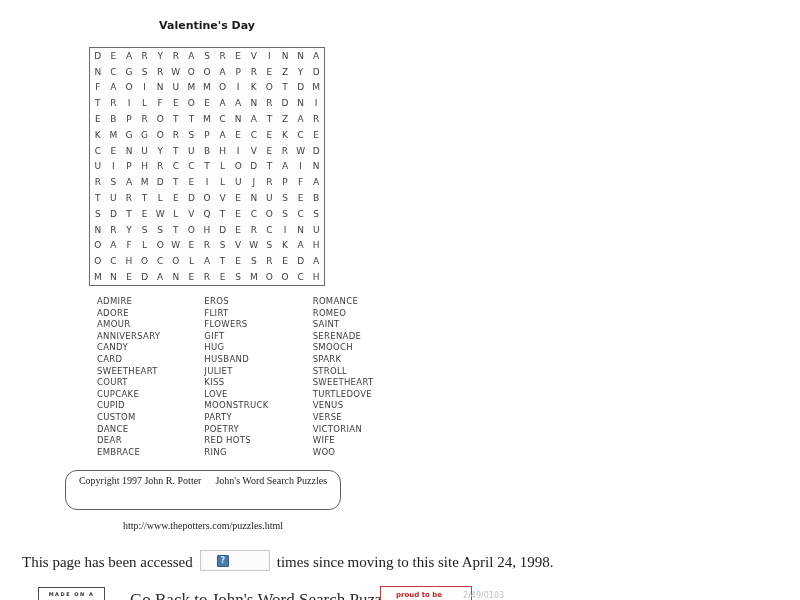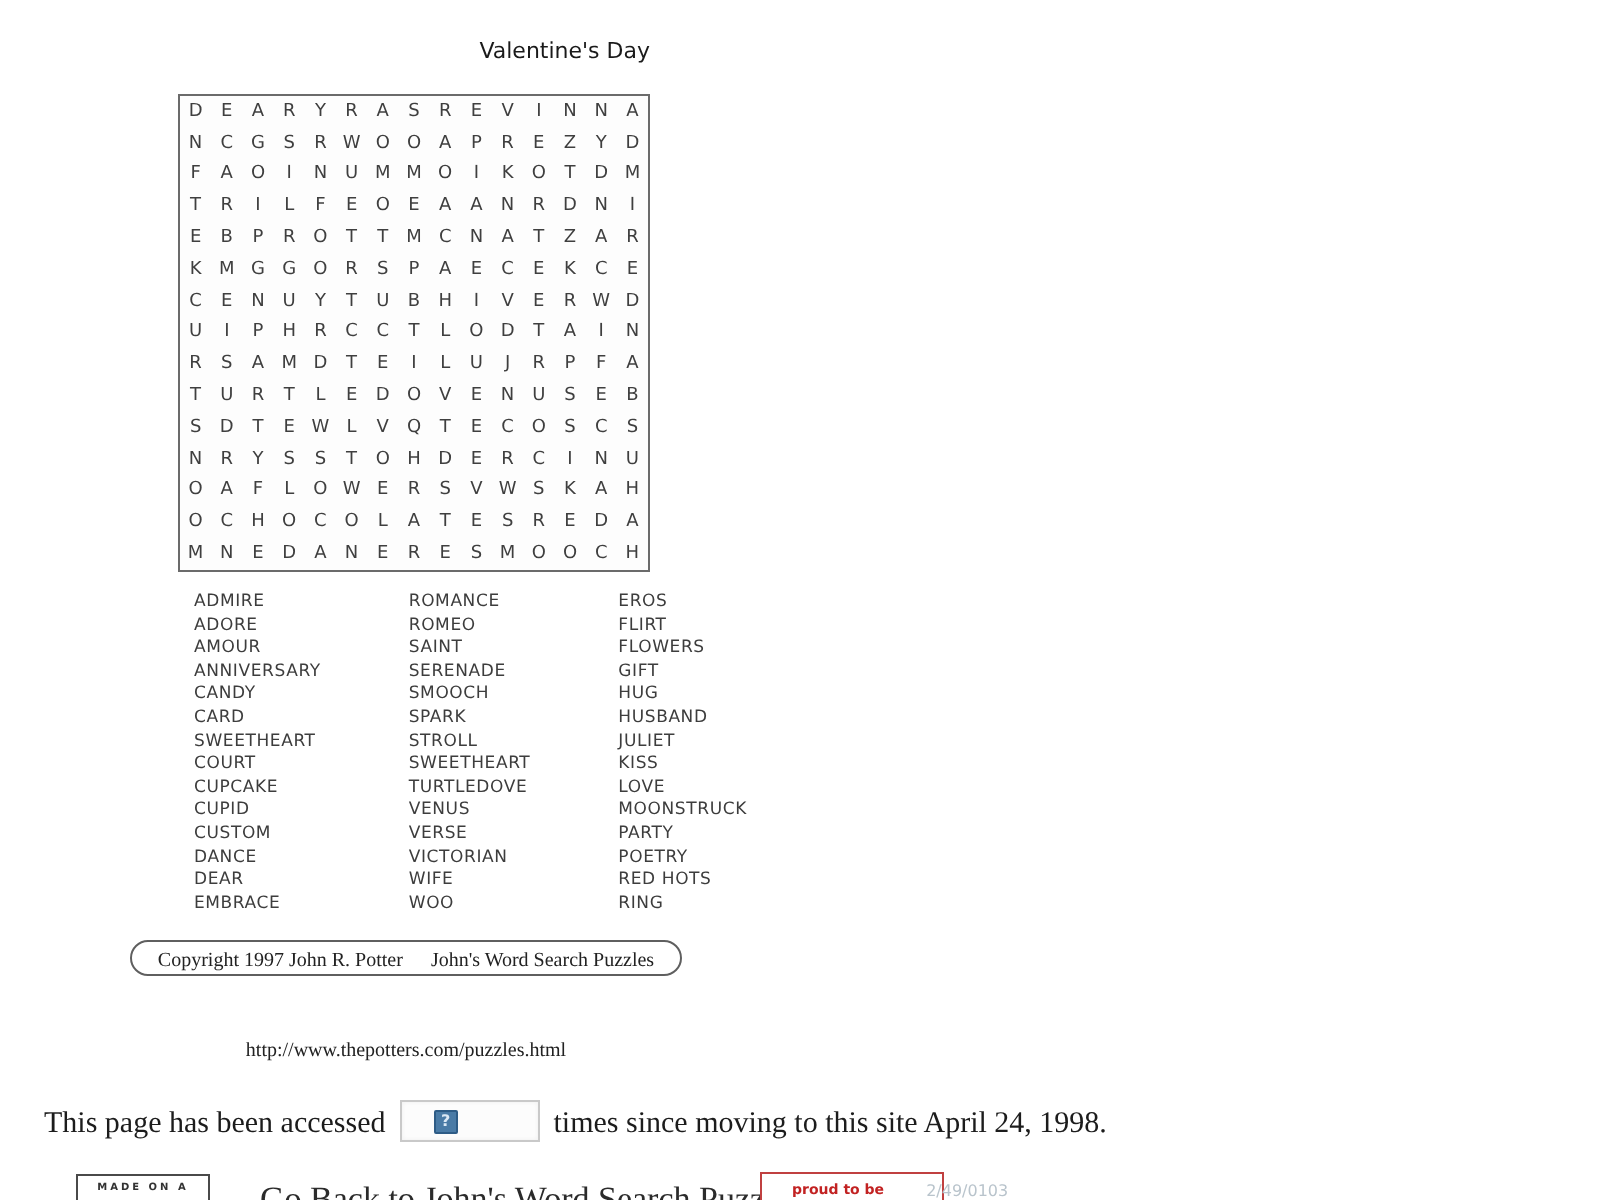--- a/index.html
+++ b/index.html
@@ -2,43 +2,43 @@
 <html><head>
 <meta charset="utf-8">
 <style>
   * { margin:0; padding:0; box-sizing:border-box; }
   html,body { width:800px; height:600px; background:#ffffff; overflow:hidden; position:relative;
               font-family:"Liberation Sans", sans-serif; }
 
   .abs { position:absolute; }
 
   
-  .puzzle-title { left:89px; top:19px; width:236px; text-align:right;
-                  font-size:11px; font-weight:normal; color:#1a1a1a;
+  .puzzle-title { left:89px; top:19px; width:236px; text-align:center;
+                  font-size:11px; font-weight:bold; color:#1a1a1a;
                   font-family:"DejaVu Sans", sans-serif; }
 
   
   .grid-box { left:89px; top:47px; width:236px; height:239px;
               border:1px solid #6b6b6b; background:#fdfdfd;
               display:grid; grid-template-columns:repeat(15,1fr);
               grid-template-rows:repeat(15,1fr); }
   .cell { display:flex; align-items:center; justify-content:center;
           font-size:9px; color:#3f3f3f; font-family:"DejaVu Sans", sans-serif; }
 
   
   .word-list { left:97px; top:296px; width:243px; display:flex;gap:44px; }
   .word-col { display:flex; flex-direction:column; }
   .word-col.c1 { width:78px; }
   .word-col.c2 { width:87px; }
   .word-col.c3 { width:78px; }
   .word-item { font-size:8.5px; line-height:11.6px; color:#3d3d3d;
                letter-spacing:0.3px; font-family:"DejaVu Sans", sans-serif; }
 
   
-  .copyright-box { left:65px; top:470px; width:276px; height:18px;
+  .copyright-box { left:65px; top:470px; width:276px; height:40px;
                    border:1px solid #5f5f5f; border-radius:12px;
                    background:#fff; text-align:center; padding-top:4px;
                    font-family:"Liberation Serif", serif; color:#222; }
   .copyright-line1 { font-size:10px; line-height:12px; }
   .copyright-line1 .gap { display:inline-block; width:14px; }
   .copyright-line2 { font-size:10px; line-height:12px;margin-top:33px; }
 
   
   .access-line { left:22px; top:550px; width:760px;
                  font-family:"Liberation Serif", serif; font-size:15px; color:#1c1c1c;
@@ -311,52 +311,52 @@
       <div class="word-item">CARD</div>
       <div class="word-item">SWEETHEART</div>
       <div class="word-item">COURT</div>
       <div class="word-item">CUPCAKE</div>
       <div class="word-item">CUPID</div>
       <div class="word-item">CUSTOM</div>
       <div class="word-item">DANCE</div>
       <div class="word-item">DEAR</div>
       <div class="word-item">EMBRACE</div>
     </div>
+  <div class="word-col c2">
+      <div class="word-item">EROS</div>
+      <div class="word-item">FLIRT</div>
+      <div class="word-item">FLOWERS</div>
+      <div class="word-item">GIFT</div>
+      <div class="word-item">HUG</div>
+      <div class="word-item">HUSBAND</div>
+      <div class="word-item">JULIET</div>
+      <div class="word-item">KISS</div>
+      <div class="word-item">LOVE</div>
+      <div class="word-item">MOONSTRUCK</div>
+      <div class="word-item">PARTY</div>
+      <div class="word-item">POETRY</div>
+      <div class="word-item">RED HOTS</div>
+      <div class="word-item">RING</div>
+    </div>
   <div class="word-col c3">
       <div class="word-item">ROMANCE</div>
       <div class="word-item">ROMEO</div>
       <div class="word-item">SAINT</div>
       <div class="word-item">SERENADE</div>
       <div class="word-item">SMOOCH</div>
       <div class="word-item">SPARK</div>
       <div class="word-item">STROLL</div>
       <div class="word-item">SWEETHEART</div>
       <div class="word-item">TURTLEDOVE</div>
       <div class="word-item">VENUS</div>
       <div class="word-item">VERSE</div>
       <div class="word-item">VICTORIAN</div>
       <div class="word-item">WIFE</div>
       <div class="word-item">WOO</div>
     </div>
-  <div class="word-col c2">
-      <div class="word-item">EROS</div>
-      <div class="word-item">FLIRT</div>
-      <div class="word-item">FLOWERS</div>
-      <div class="word-item">GIFT</div>
-      <div class="word-item">HUG</div>
-      <div class="word-item">HUSBAND</div>
-      <div class="word-item">JULIET</div>
-      <div class="word-item">KISS</div>
-      <div class="word-item">LOVE</div>
-      <div class="word-item">MOONSTRUCK</div>
-      <div class="word-item">PARTY</div>
-      <div class="word-item">POETRY</div>
-      <div class="word-item">RED HOTS</div>
-      <div class="word-item">RING</div>
-    </div>
 </div>
 
 <div class="abs copyright-box">
   <div class="copyright-line1">
     <span>Copyright 1997 John R. Potter</span><span class="gap"></span><span>John's Word Search Puzzles</span>
   </div>
   <div class="copyright-line2">http://www.thepotters.com/puzzles.html</div>
 </div>
 
 <div class="abs access-line">

